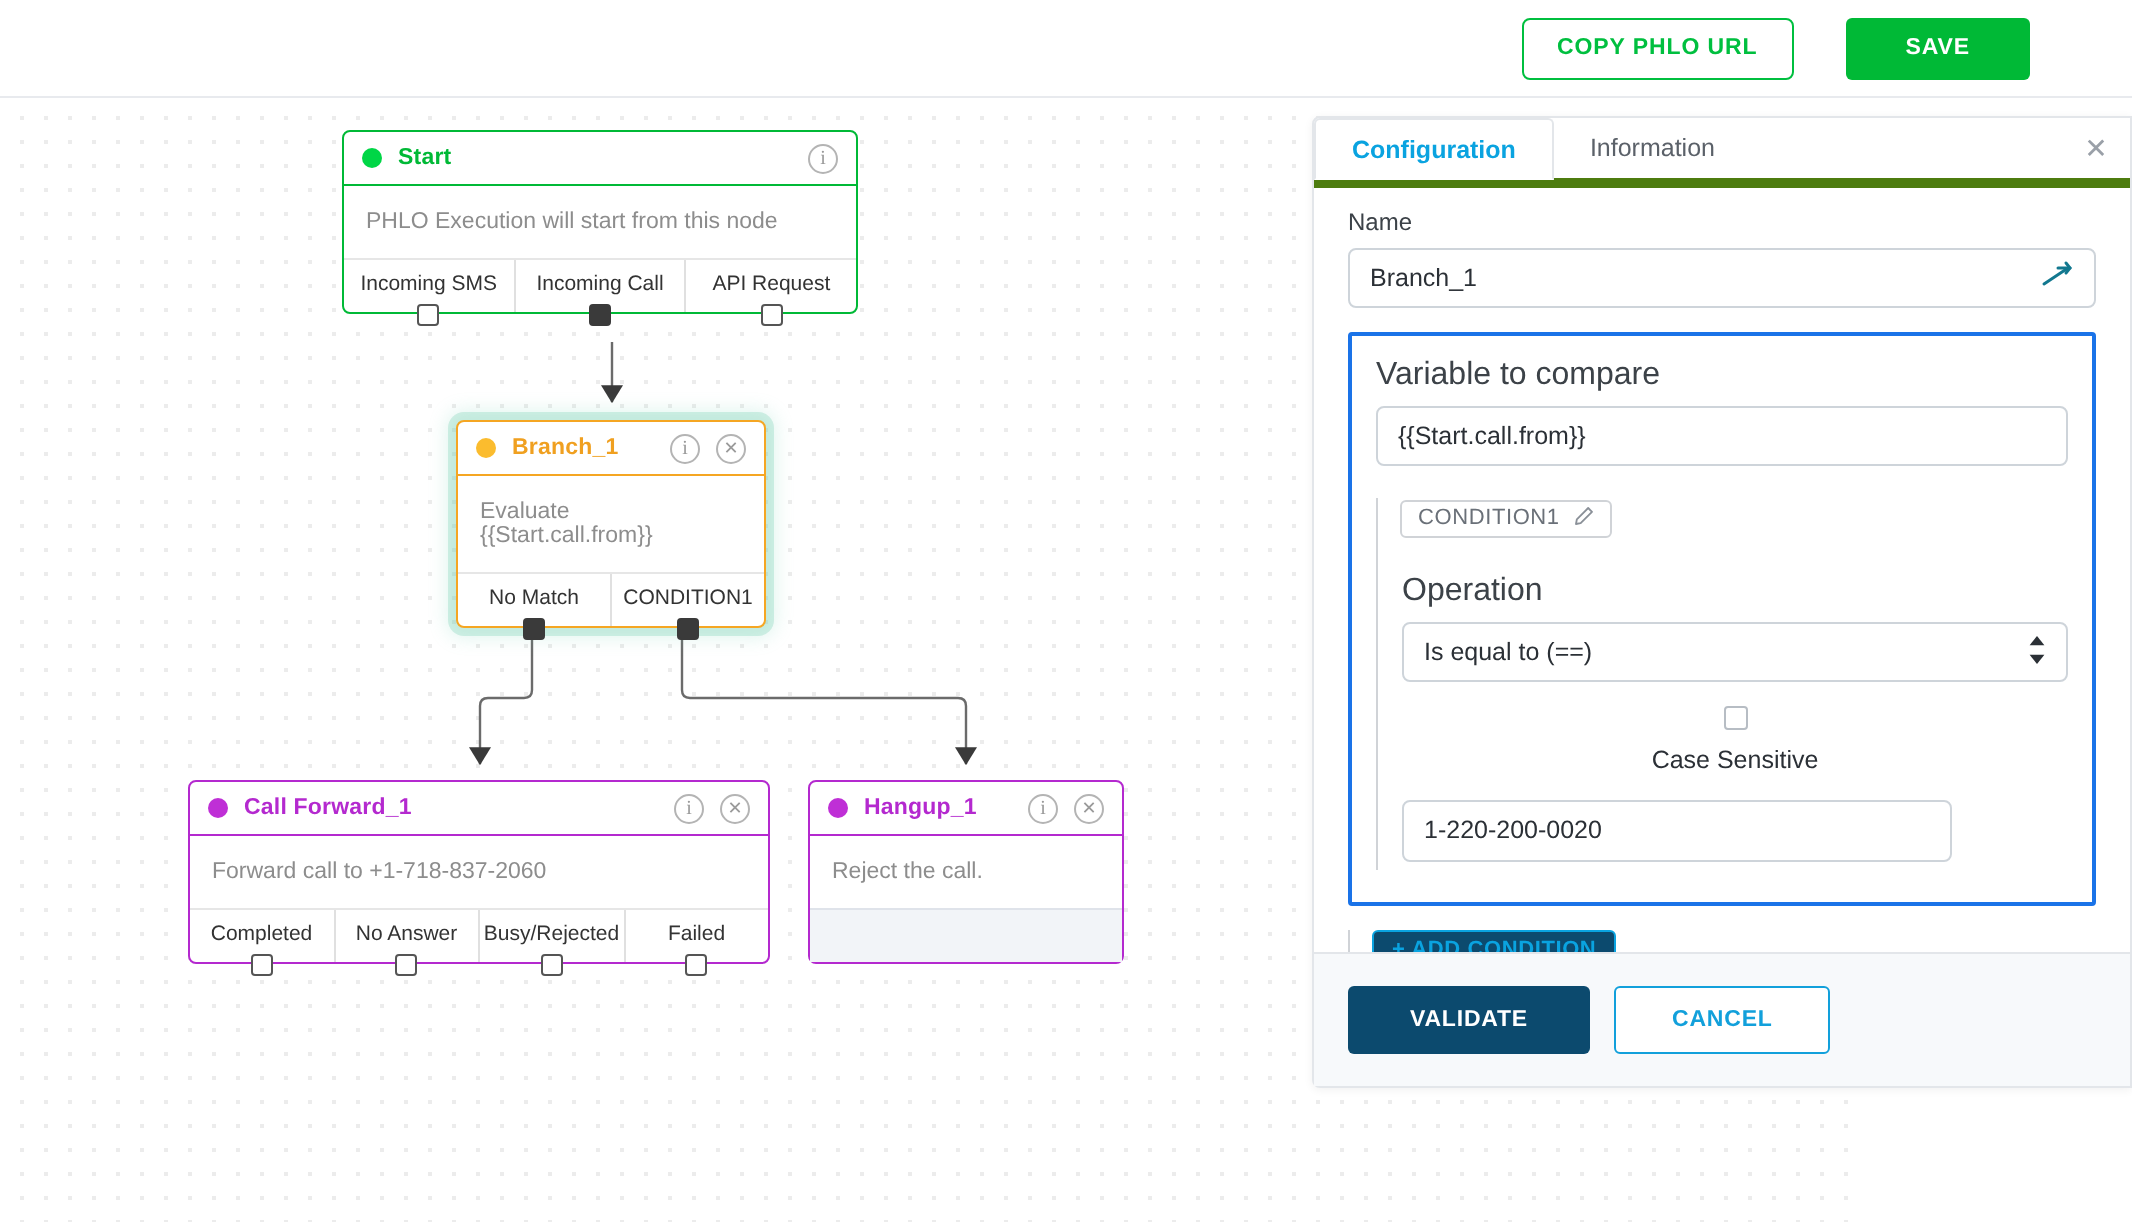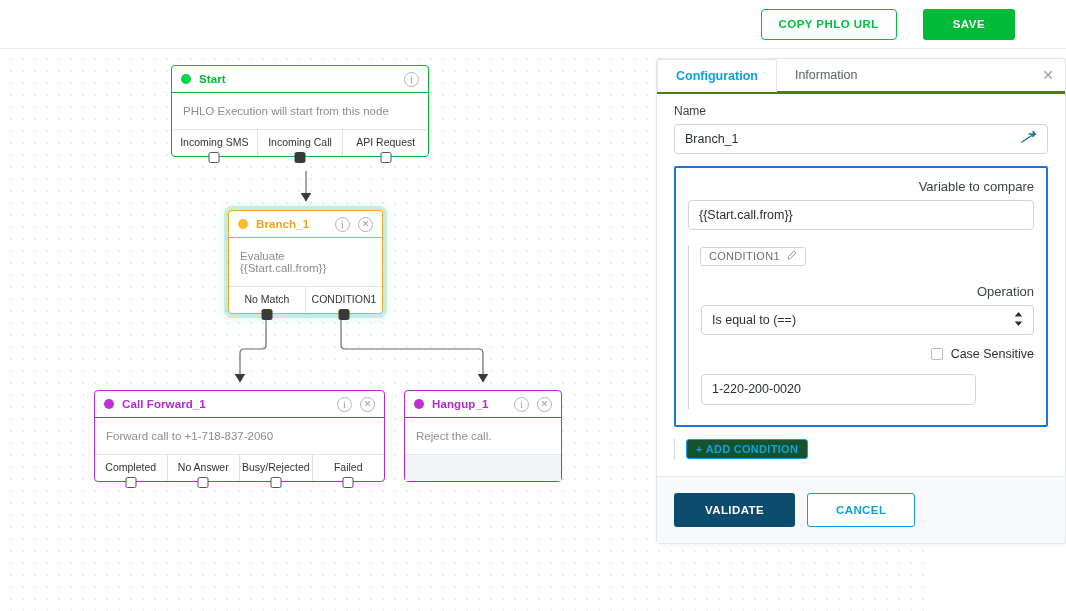--- a/index.html
+++ b/index.html
@@ -96,21 +96,21 @@
   .n-hu .dot { background: #bf2fd6; }
   .n-hu .node-foot { background: #f2f4f8; border-top: 1px solid #dfe3ea; }
 
   
   .panel {
     position: absolute; left: 656px; top: 58px; width: 410px; height: 486px;
     background: #fff; border: 1px solid #e3e6ea; border-radius: 4px 0 0 4px;
     box-shadow: 0 1px 5px rgba(0,0,0,.06);
     display: flex; flex-direction: column;
   }
-  .tabs { display: flex; align-items: stretch; height: 35px; border-bottom: 3px solid #4d7c0f; position: relative; }
+  .tabs { display: flex; align-items: stretch; height: 35px; border-bottom: 5px solid #4d7c0f; position: relative; }
   .tab {
     padding: 0 18px; display: flex; align-items: center; font-size: 12.5px;
     color: #5b6169; cursor: pointer; border-right: 1px solid transparent;
   }
   .tab.active {
     color: #0aa3e0; font-weight: bold; background: #fff;
     border: 1px solid #e3e6ea; border-bottom: 1px solid #fff;
     border-radius: 3px 3px 0 0; margin-bottom: -1px;
   }
   .tab-close {
@@ -123,51 +123,51 @@
     height: 30px; border: 1px solid #ced4da; border-radius: 4px;
     display: flex; align-items: center; padding: 0 10px; font-size: 12.5px;
     color: #2b3036; background: #fff;
   }
   .branch-icon { margin-left: auto; color: #12788f; }
 
   .cond-box {
     border: 2px solid #1a73e8; border-radius: 2px; margin-top: 12px;
     padding: 11px 12px 16px 12px;
   }
-  .cond-box .fld-label { font-size: 13px; text-align: right; }
+  .cond-box .fld-label { font-size: 16px; }
   .fieldset {
     margin-top: 16px; border-left: 1px solid #d0d3d7; padding: 0 0 4px 12px;
     position: relative;
   }
   .chip {
     display: inline-flex; align-items: center; gap: 7px; height: 19px;
     border: 1px solid #d0d3d7; border-radius: 3px; padding: 0 8px;
     font-size: 11px; color: #6a7078; background: #fff; margin: -9px 0 0 -1px;
     letter-spacing: .3px;
   }
   .pencil { color: #8a9098; font-size: 10px; cursor: pointer; }
   .sel {
     height: 30px; border: 1px solid #ced4da; border-radius: 4px;
     display: flex; align-items: center; padding: 0 10px; font-size: 12.5px;
     color: #2b3036; cursor: pointer;
   }
   .caret { margin-left: auto; font-size: 9px; line-height: .9; color: #333; text-align: center; }
-  .cs-row { display: flex; align-items: center; justify-content: flex-end; gap: 8px; margin-top: 12px; }
+  .cs-row { display: flex; align-items: center; gap: 8px; margin-top: 12px; flex-direction: column; }
   .cbox { width: 12px; height: 12px; border: 1px solid #b7bdc4; border-radius: 2px; background: #fff; cursor: pointer; }
   .cs-label { font-size: 12.5px; color: #2b3036; }
   .val-inp {
     height: 31px; width: 275px; border: 1px solid #ced4da; border-radius: 4px;
     display: flex; align-items: center; padding: 0 10px; font-size: 12.5px;
     color: #2b3036; margin-top: 13px;
   }
   .add-wrap { margin-top: 12px; border-left: 1px solid #d0d3d7; padding-left: 12px; }
   .add-btn {
     display: inline-flex; align-items: center; height: 20px; padding: 0 9px;
     border: 1px solid #0aa3e0; border-radius: 3px; color: #0aa3e0;
-    font-size: 11px; font-weight: bold; background: #14532d; cursor: pointer;
+    font-size: 11px; font-weight: bold; background: #0c4a6e; cursor: pointer;
     letter-spacing: .3px; margin-left: -1px;
   }
   .panel-foot {
     height: 67px; background: #f7f9fb; border-top: 1px solid #e3e6ea;
     display: flex; align-items: center; padding-left: 17px; gap: 12px;
   }
   .btn-validate {
     height: 34px; padding: 4px 31px; border: none; border-radius: 3px;
     background: #0c4a6e; color: #fff; font-size: 11.5px; font-weight: bold;
     letter-spacing: .4px; cursor: pointer;

